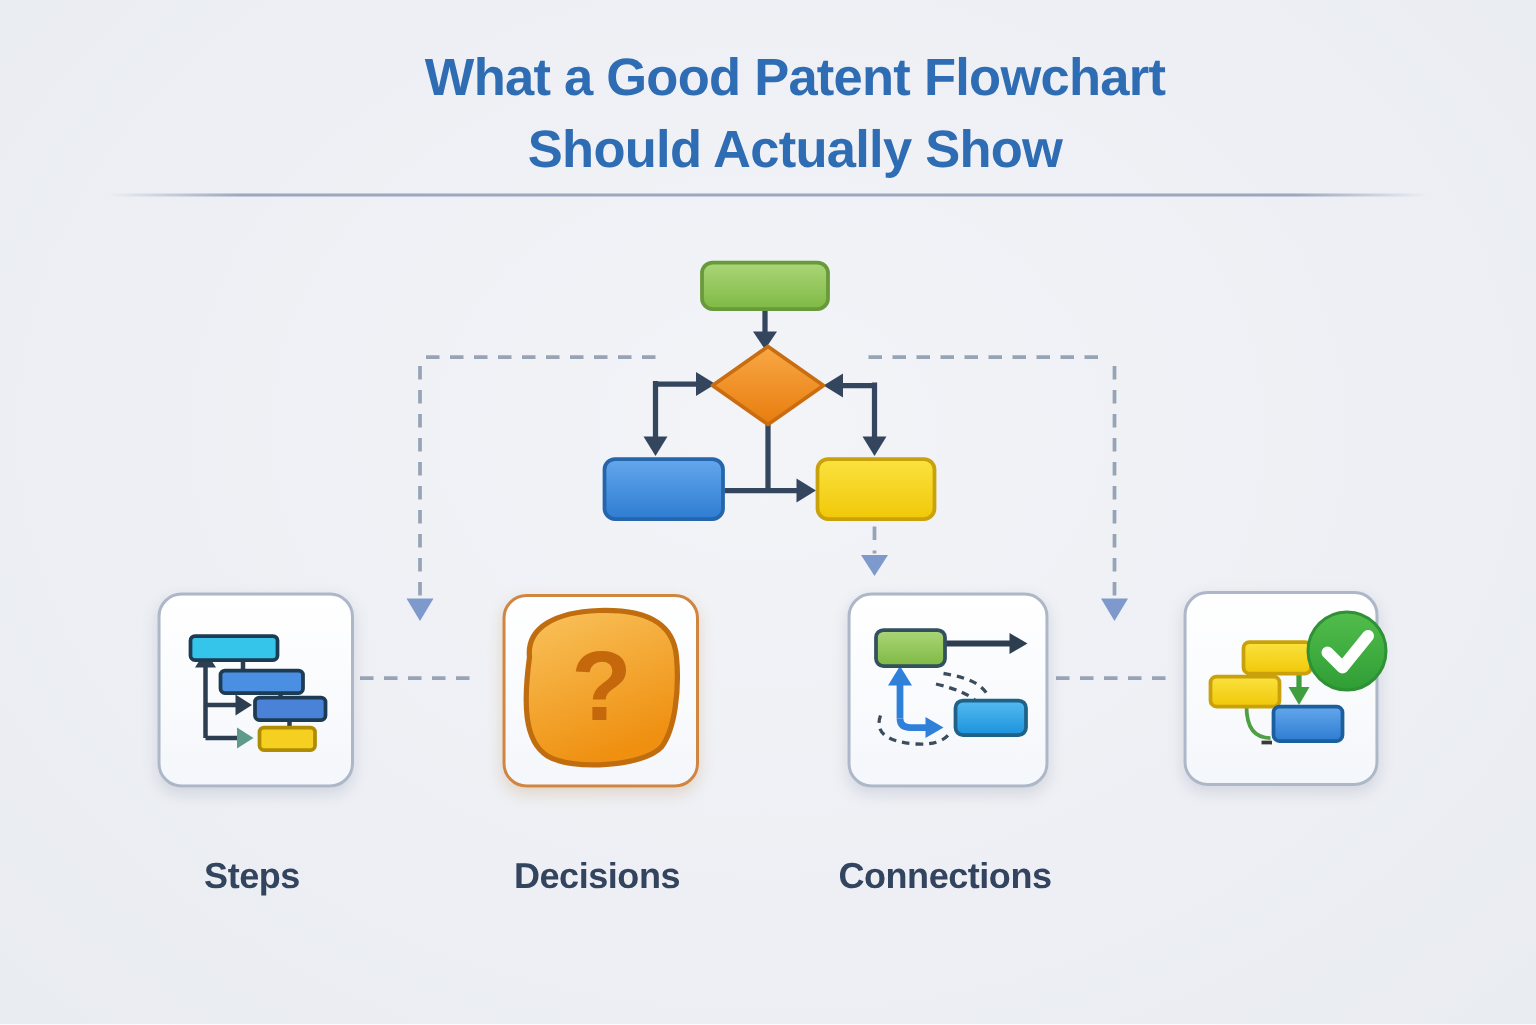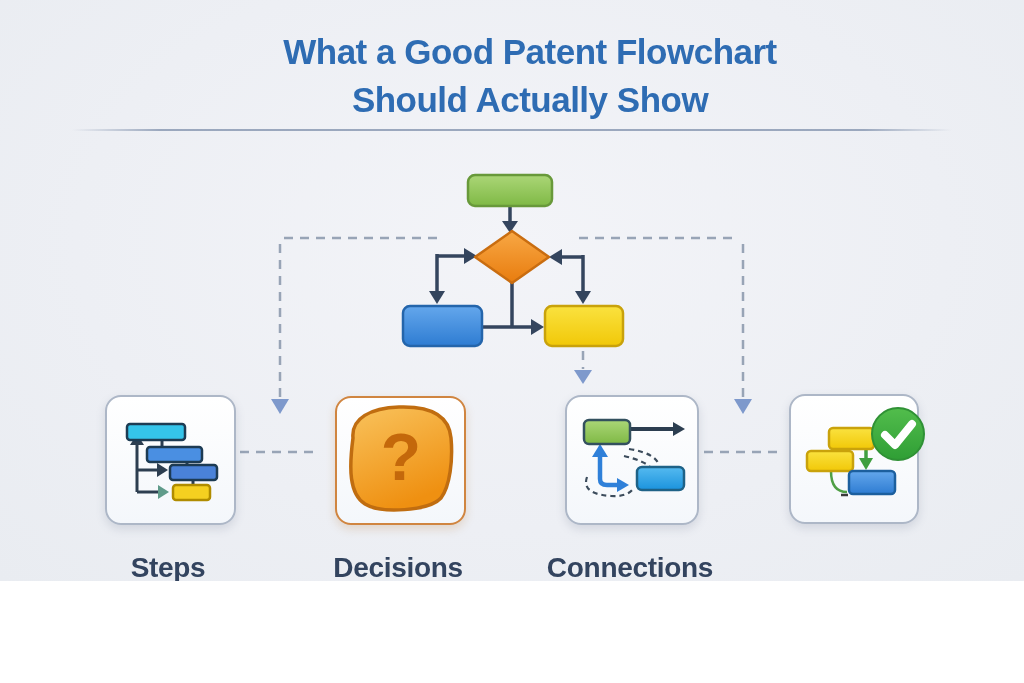--- a/index.html
+++ b/index.html
@@ -1,17 +1,17 @@
 <!DOCTYPE html>
 <html><head>
 <meta charset="utf-8">
 <style>
   html,body{margin:0;padding:0;}
   .stage{
-    position:relative;width:1024px;height:581px;overflow:hidden;
+    position:relative;width:1024px;height:683px;overflow:hidden;
     background:radial-gradient(ellipse at 50% 42%, #f3f4f8 0%, #edeff4 60%, #e9ecf1 100%);
     font-family:"Liberation Sans", sans-serif;
   }
   .title{
     position:absolute;top:28px;left:0;width:1024px;text-align:center;
     transform:translateX(18px);
     color:#2e6cb3;font-size:35px;line-height:48px;font-weight:bold;letter-spacing:-0.5px;
   }
   .divider{
     position:absolute;top:129px;left:72px;width:880px;height:2px;
@@ -19,22 +19,22 @@
   }
   .flow{position:absolute;left:0;top:0;}
   .card{
     position:absolute;border:2px solid #adb7c7;border-radius:16px;
     background:linear-gradient(180deg,#ffffff 0%,#f4f7fb 100%);
     box-shadow:0 4px 10px rgba(90,102,128,.18);
   }
   .card.decisions{border-color:#d08540;box-shadow:0 4px 10px rgba(180,120,50,.22);}
   .card svg{display:block;}
   .card-label{
-    position:absolute;top:552px;transform:translateX(-50%);
-    color:#33445f;font-size:28px;font-weight:bold;letter-spacing:-0.3px;white-space:nowrap;
+    position:absolute;top:571px;transform:translateX(-50%);
+    color:#33445f;font-size:24px;font-weight:bold;letter-spacing:-0.3px;white-space:nowrap;
   }
 </style>
 </head>
 <body>
 
 <svg width="0" height="0" style="position:absolute" aria-hidden="true">
   <defs>
     <linearGradient id="gGreen" x1="0" y1="0" x2="0" y2="1">
       <stop offset="0" stop-color="#abd677"></stop>
         <stop offset="1" stop-color="#7fb945"></stop>

